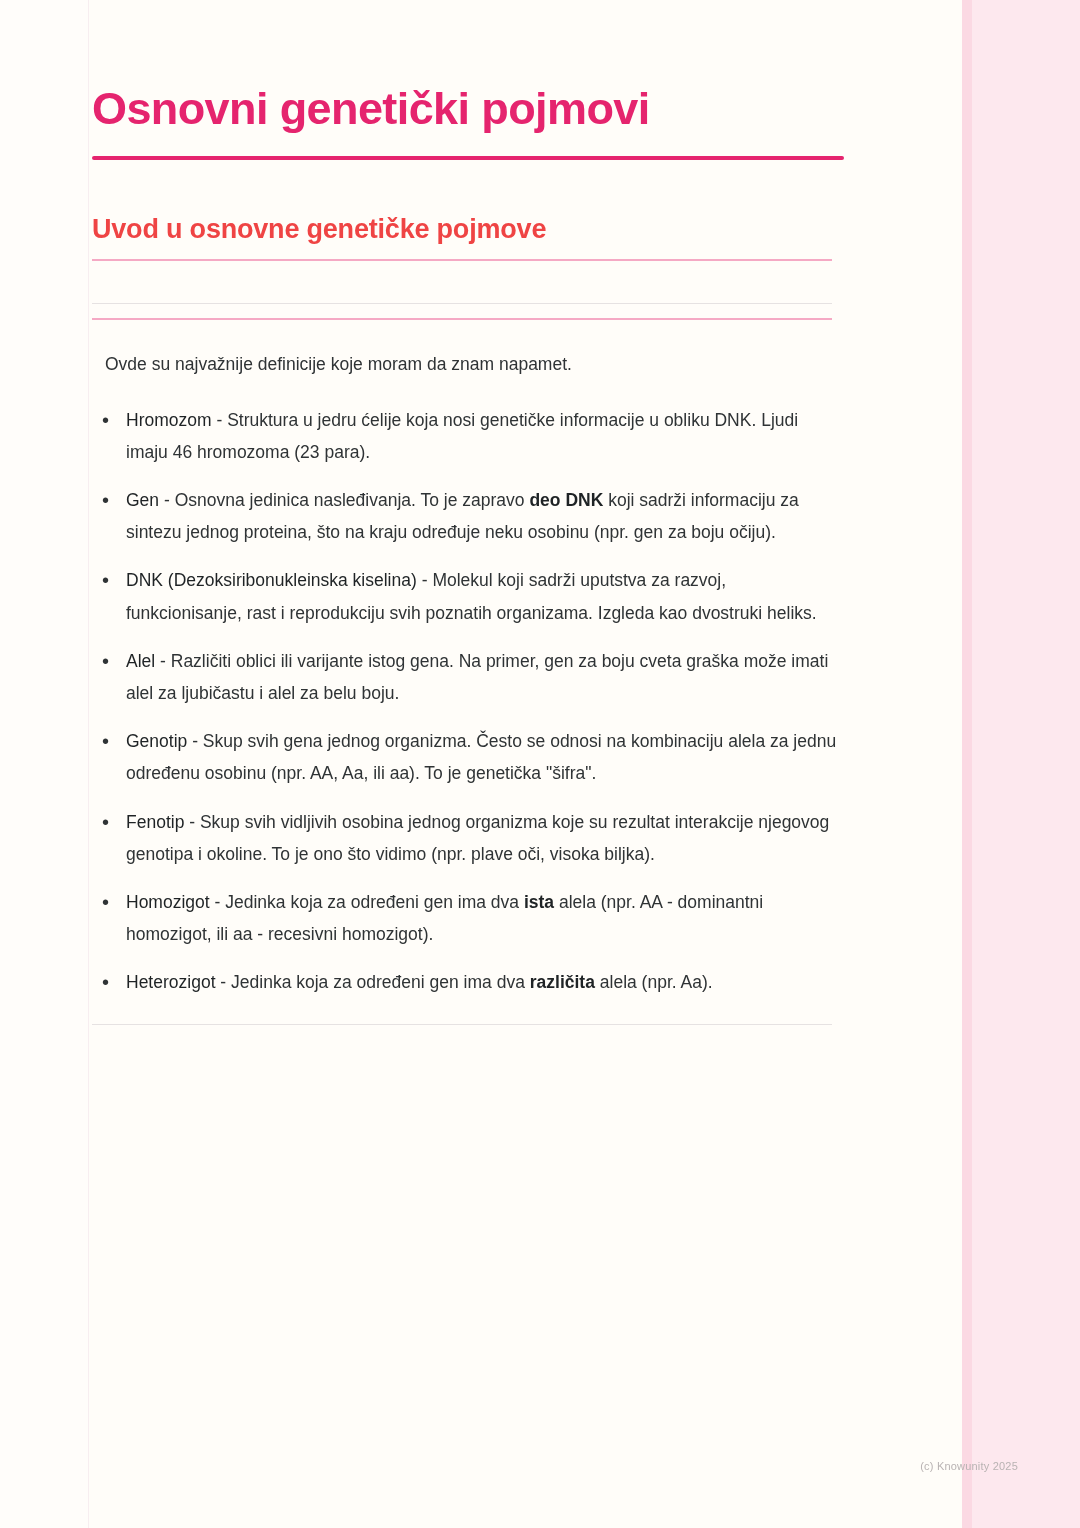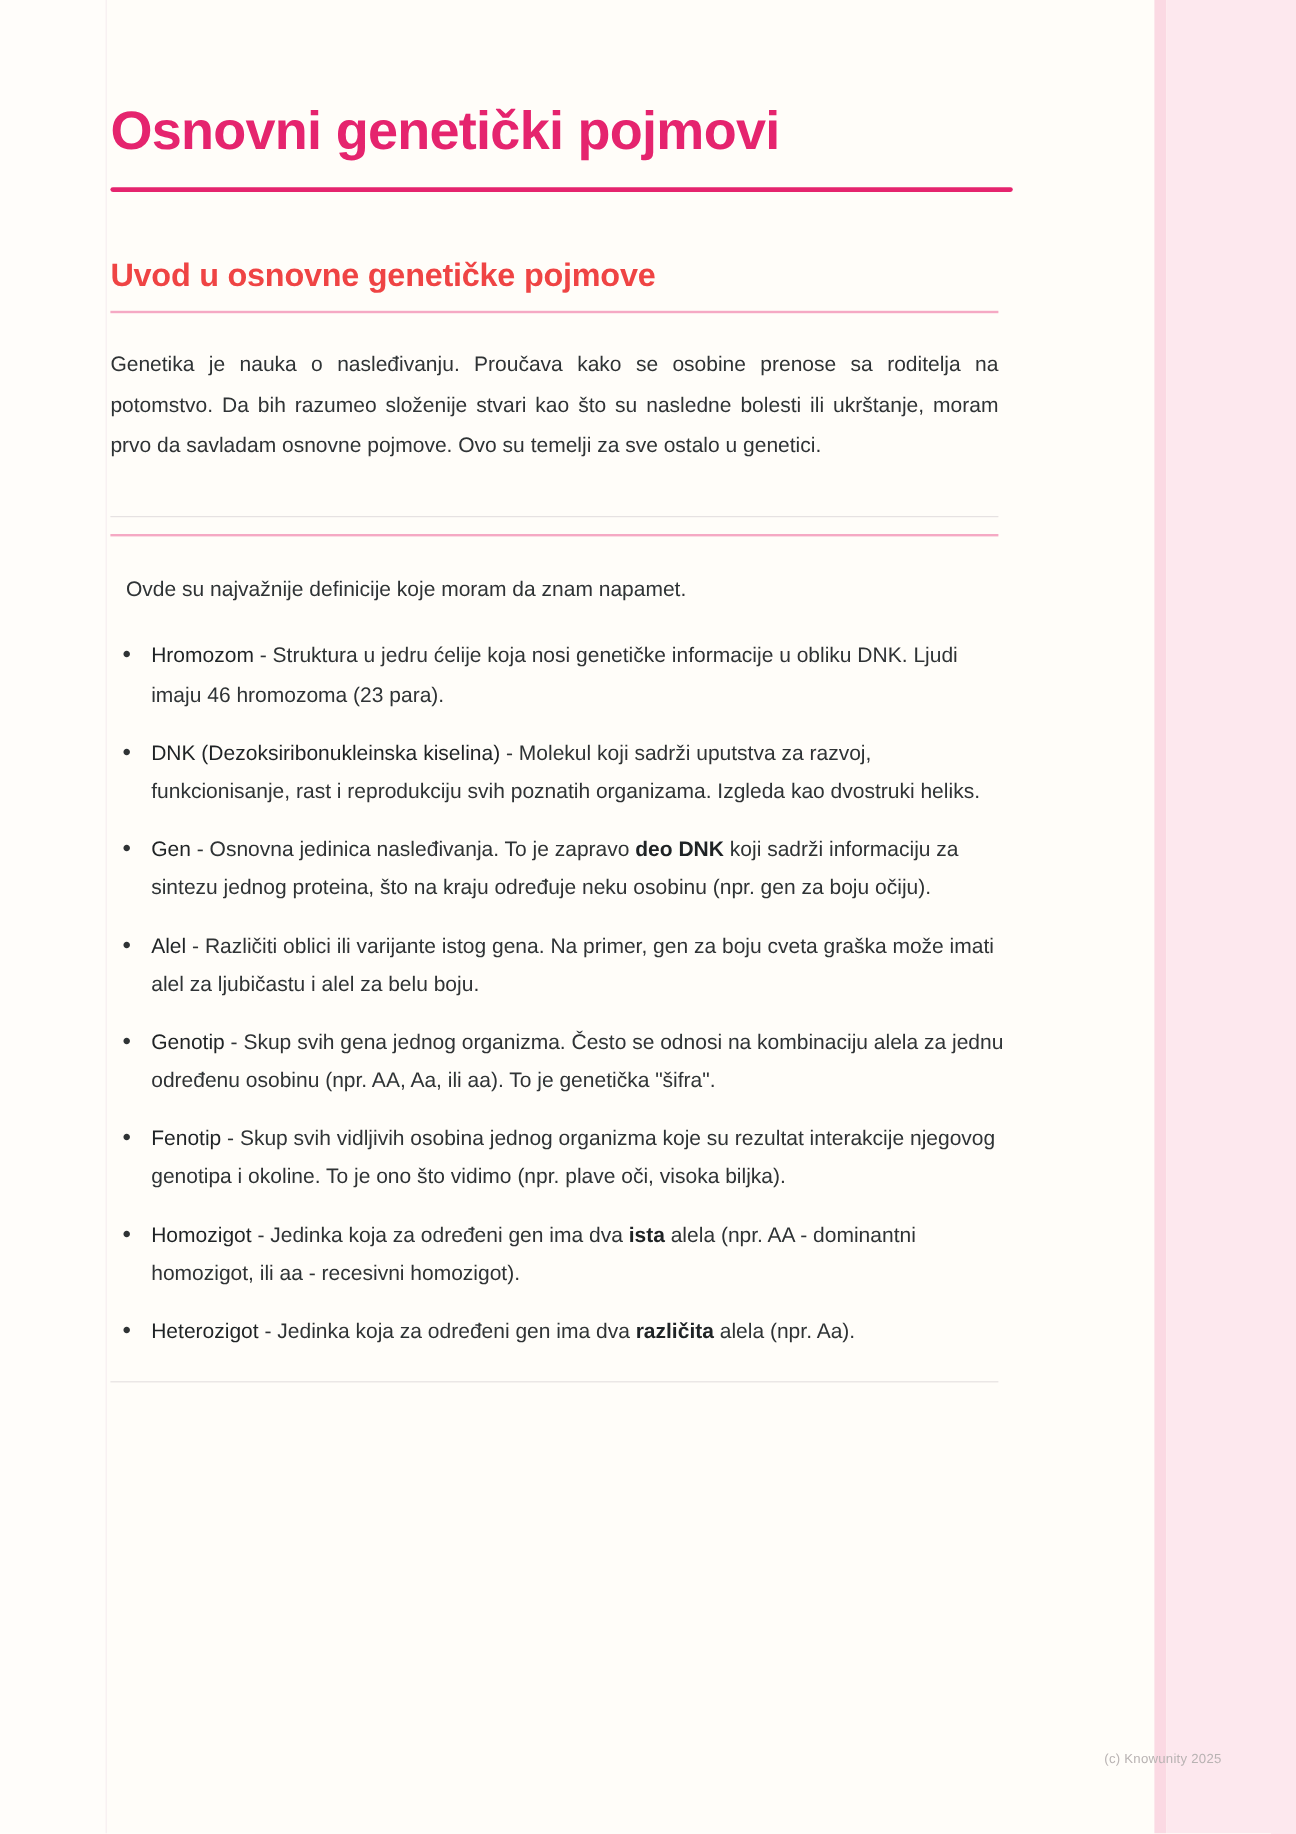--- a/index.html
+++ b/index.html
@@ -163,39 +163,38 @@
   <div class="margin-strip-right"></div>
 
   <div class="content">
 
     <h1 class="doc-title">Osnovni genetički pojmovi</h1>
     <div class="title-rule"></div>
 
     <h2 class="section-title">Uvod u osnovne genetičke pojmove</h2>
     <div class="section-rule"></div>
 
-    <p class="body-text">Genetika je nauka o nasleđivanju. Proučava kako se osobine prenose sa roditelja na potomstvo. Da bih razumeo složenije stvari kao što su nasledne bolesti ili ukrštanje, moram prvo da savladam osnovne pojmove. Ovo su temelji za sve ostalo u genetici.</p>
 
     <div class="divider"></div>
 
     <div class="section-rule"></div>
 
     <p class="lead-text">Ovde su najvažnije definicije koje moram da znam napamet.</p>
 
     <ul class="terms">
       <li>
         <span class="term-name">Hromozom</span><span> - </span><span>Struktura u jedru ćelije koja nosi genetičke informacije u obliku DNK. Ljudi imaju 46 hromozoma (23 para).</span><span class="emph"></span><span></span>
       </li>
       <li>
+        <span class="term-name">Gen</span><span> - </span><span>Osnovna jedinica nasleđivanja. To je zapravo </span><span class="emph">deo DNK</span><span> koji sadrži informaciju za sintezu jednog proteina, što na kraju određuje neku osobinu (npr. gen za boju očiju).</span>
+      </li>
+      <li>
         <span class="term-name">DNK (Dezoksiribonukleinska kiselina)</span><span> - </span><span>Molekul koji sadrži uputstva za razvoj, funkcionisanje, rast i reprodukciju svih poznatih organizama. Izgleda kao dvostruki heliks.</span><span class="emph"></span><span></span>
       </li>
       <li>
-        <span class="term-name">Gen</span><span> - </span><span>Osnovna jedinica nasleđivanja. To je zapravo </span><span class="emph">deo DNK</span><span> koji sadrži informaciju za sintezu jednog proteina, što na kraju određuje neku osobinu (npr. gen za boju očiju).</span>
-      </li>
-      <li>
         <span class="term-name">Alel</span><span> - </span><span>Različiti oblici ili varijante istog gena. Na primer, gen za boju cveta graška može imati alel za ljubičastu i alel za belu boju.</span><span class="emph"></span><span></span>
       </li>
       <li>
         <span class="term-name">Genotip</span><span> - </span><span>Skup svih gena jednog organizma. Često se odnosi na kombinaciju alela za jednu određenu osobinu (npr. AA, Aa, ili aa). To je genetička "šifra".</span><span class="emph"></span><span></span>
       </li>
       <li>
         <span class="term-name">Fenotip</span><span> - </span><span>Skup svih vidljivih osobina jednog organizma koje su rezultat interakcije njegovog genotipa i okoline. To je ono što vidimo (npr. plave oči, visoka biljka).</span><span class="emph"></span><span></span>
       </li>
       <li>
         <span class="term-name">Homozigot</span><span> - </span><span>Jedinka koja za određeni gen ima dva </span><span class="emph">ista</span><span> alela (npr. AA - dominantni homozigot, ili aa - recesivni homozigot).</span>

